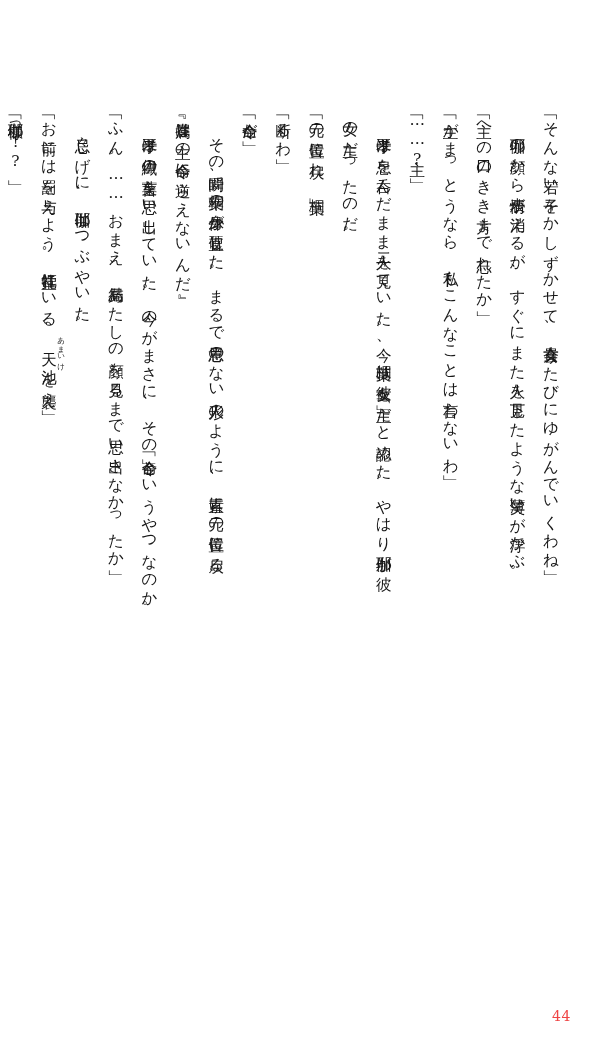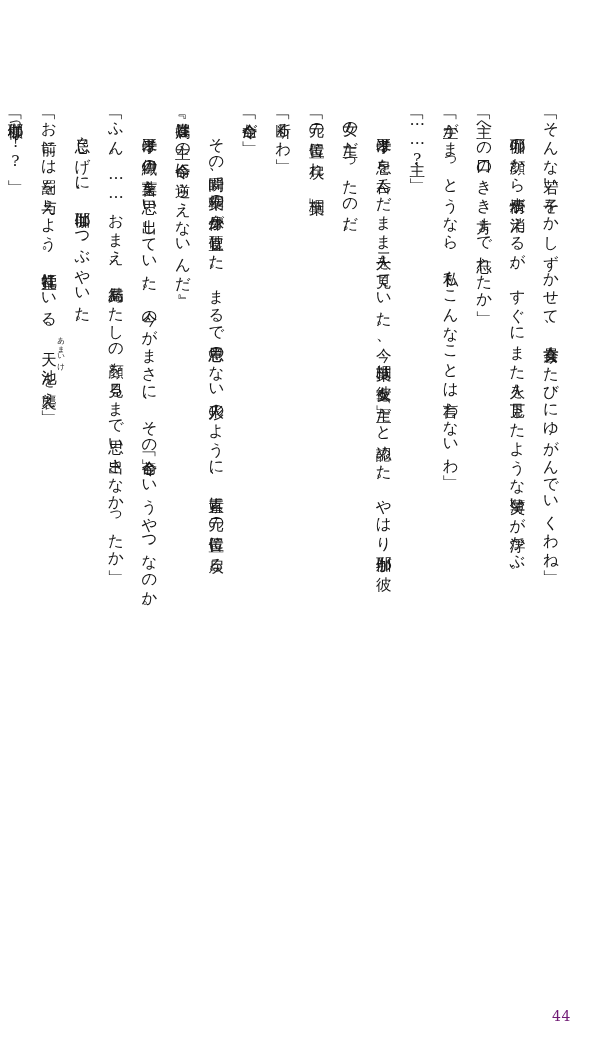--- a/index.html
+++ b/index.html
@@ -59,21 +59,21 @@
     letter-spacing: 0;
     line-height: 1;
   }
 
   #page-number {
     position: absolute;
     right: 44px;
     bottom: 26px;
     font-size: 14px;
     font-family: "DejaVu Serif", "Liberation Serif", serif;
-    color: #701a75;
+    color: #ef4444;
     letter-spacing: 0.04em;
   }
 </style>
 </head>
 <body>
 
 <div id="page">
 
   <div id="text-block">
     <p class="nobody">「そんな若い子をかしずかせて、貴女会うたびにゆがんでいくわね」</p>

